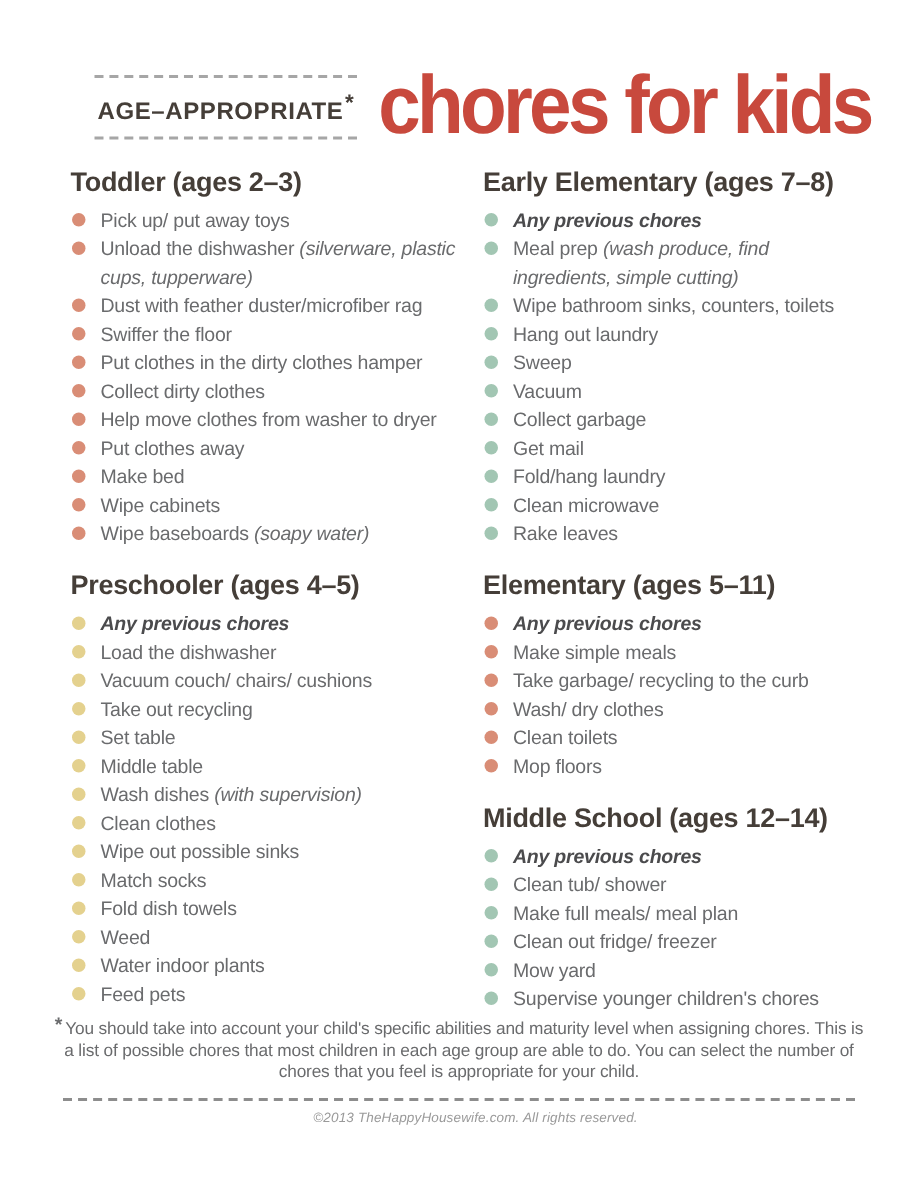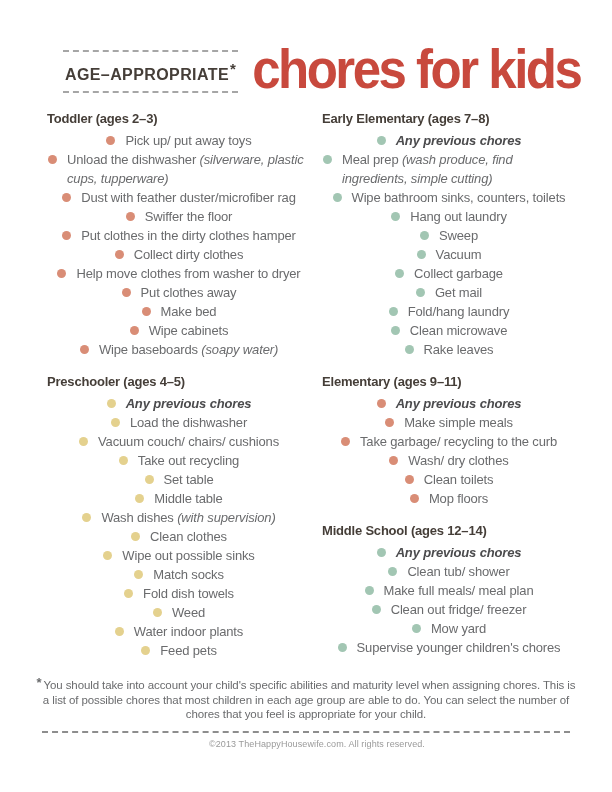--- a/index.html
+++ b/index.html
@@ -25,45 +25,45 @@
     color: #c8493d; font-weight: bold; font-size: 51px;
     letter-spacing: -2.5px; line-height: 1; transform: scaleY(1.08);
     margin-top: -6px; white-space: nowrap;
   }
   
   .main { display: flex; padding: 16px 37px 0 47px; }
   .col-left  { width: 275px; flex: none; box-sizing: border-box; padding-right: 12px; }
   .col-right { flex: 1; min-width: 0; }
   .section { margin: 0 0 15px 0; }
   .section-title {
-    font-size: 13px; font-weight: bold; color: #453e38;
+    font-size: 18px; font-weight: bold; color: #453e38;
     margin: 0 0 5px 0; letter-spacing: -0.2px;
   }
-  .item { display: flex; align-items: flex-start; line-height: 19px; justify-content: center; }
+  .item { display: flex; align-items: flex-start; line-height: 19px; }
   .bullet {
     width: 9px; height: 9px; border-radius: 50%;
     margin: 5px 10px 0 1px; flex: none;
   }
   .item-text {
     font-size: 13px; color: #6a6b6d; letter-spacing: -0.15px; min-width: 0;
   }
   .item-text.emph { font-weight: bold; font-style: italic; color: #4b4b4d; }
   .note { font-style: italic; }
   
   .footer { position: absolute; top: 676px; left: 0; right: 0; text-align: center; }
   .footnote {
     width: 548px; margin: 0 auto; font-size: 11.5px; line-height: 14.6px;
     color: #6a6b6d; letter-spacing: -0.1px;
   }
   .footnote .ast { font-weight: bold; font-size: 13px; vertical-align: 2px; margin-right: 2px; }
   .dashes {
     width: 528px; margin: 9px auto 6px auto;
     border-top: 2px dashed #8d8d8d; height: 0;
   }
-  .copyright { font-size: 9px; color: #9a9a9a; letter-spacing: 0.1px; margin-left: 22px; }
+  .copyright { font-size: 9px; font-style: italic; color: #9a9a9a; letter-spacing: 0.1px; margin-left: 22px; }
 </style>
 </head>
 <body>
 
 <div class="page">
 
   <div class="header">
     <div class="age-label"><span>AGE–APPROPRIATE</span><span class="ast">*</span></div>
     <div class="page-title">chores for kids</div>
   </div>
@@ -219,21 +219,21 @@
           <div class="item">
             <span class="bullet" style="background: rgb(162, 198, 179);"></span>
             <span class="item-text">Clean microwave</span>
           </div>
           <div class="item">
             <span class="bullet" style="background: rgb(162, 198, 179);"></span>
             <span class="item-text">Rake leaves</span>
           </div>
         </section>
         <section class="section">
-          <h2 class="section-title">Elementary (ages 9–11)</h2>
+          <h2 class="section-title">Elementary (ages 5–11)</h2>
           <div class="item">
             <span class="bullet" style="background: rgb(217, 141, 118);"></span>
             <span class="item-text emph">Any previous chores</span>
           </div>
           <div class="item">
             <span class="bullet" style="background: rgb(217, 141, 118);"></span>
             <span class="item-text">Make simple meals</span>
           </div>
           <div class="item">
             <span class="bullet" style="background: rgb(217, 141, 118);"></span>

